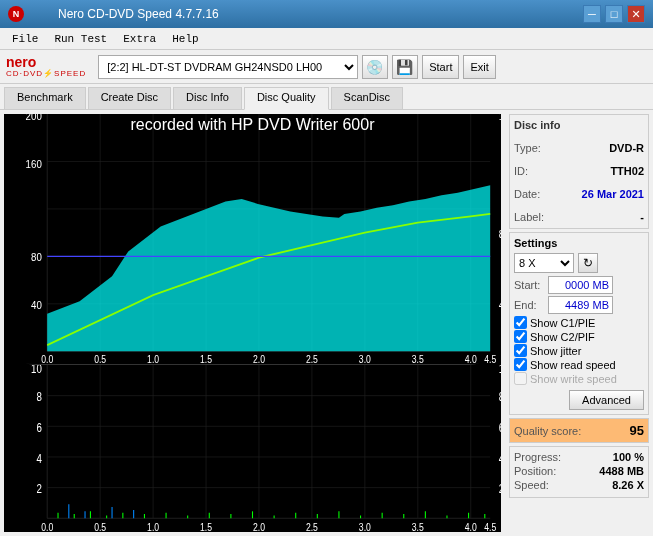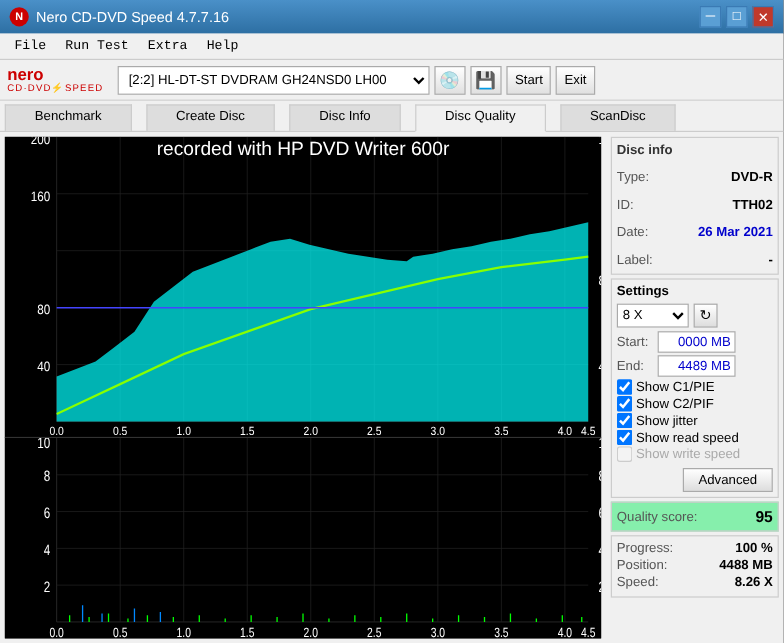--- a/index.html
+++ b/index.html
@@ -31,20 +31,21 @@
     .title-bar-icon {
       width: 16px; height: 16px;
       background: #cc0000;
       border-radius: 50%;
       display: flex; align-items: center; justify-content: center;
       font-size: 9px; color: white; font-weight: bold;
     }
     .title-bar-text {
       font-size: 12px;
       font-weight: normal;
+      margin-left: 28px;
     }
     .title-bar-controls {
       display: flex; gap: 4px;
     }
     .title-bar-btn {
       width: 18px; height: 18px;
       background: #5a9fd4;
       border: 1px solid #3a7ab4;
       color: white;
       font-size: 11px;
@@ -124,27 +125,27 @@
 
     
     .tabs {
       background: #f0f0f0;
       border-bottom: 1px solid #ccc;
       display: flex;
       padding: 3px 4px 0 4px;
       height: 26px;
     }
     .tab {
-      padding: 3px 24px;
+      padding: 3px 12px;
       border: 1px solid #ccc;
       border-bottom: none;
       background: #ddd;
       cursor: pointer;
       font-size: 11px;
-      margin-right: 12px;
+      margin-right: 2px;
     }
     .tab.active {
       background: #f0f0f0;
       border-bottom: 1px solid #f0f0f0;
       margin-bottom: -1px;
       z-index: 1;
     }
 
     
     .main-content {
@@ -171,20 +172,21 @@
       color: white;
       font-size: 16px;
       z-index: 10;
       white-space: nowrap;
     }
 
     .upper-chart {
       position: relative;
       height: 60%;
       border-bottom: 1px solid #333;
+      border-radius: 32px;
     }
 
     .lower-chart {
       position: relative;
       flex: 1;
     }
 
     
     svg.chart-svg {
       position: absolute;
@@ -285,21 +287,21 @@
       background: linear-gradient(to bottom, #fff, #ddd);
       border: 1px solid #aaa;
       padding: 3px 12px;
       cursor: pointer;
       font-size: 11px;
       align-self: flex-end;
       margin-top: 2px;
     }
 
     .quality-score-section {
-      background: #86efac;
+      background: #fdba74;
       border: 1px solid #ccc;
       padding: 4px;
     }
     .quality-row {
       display: flex;
       justify-content: space-between;
       align-items: center;
     }
     .quality-label { color: #555; }
     .quality-value { font-weight: bold; font-size: 13px; color: #000; }

